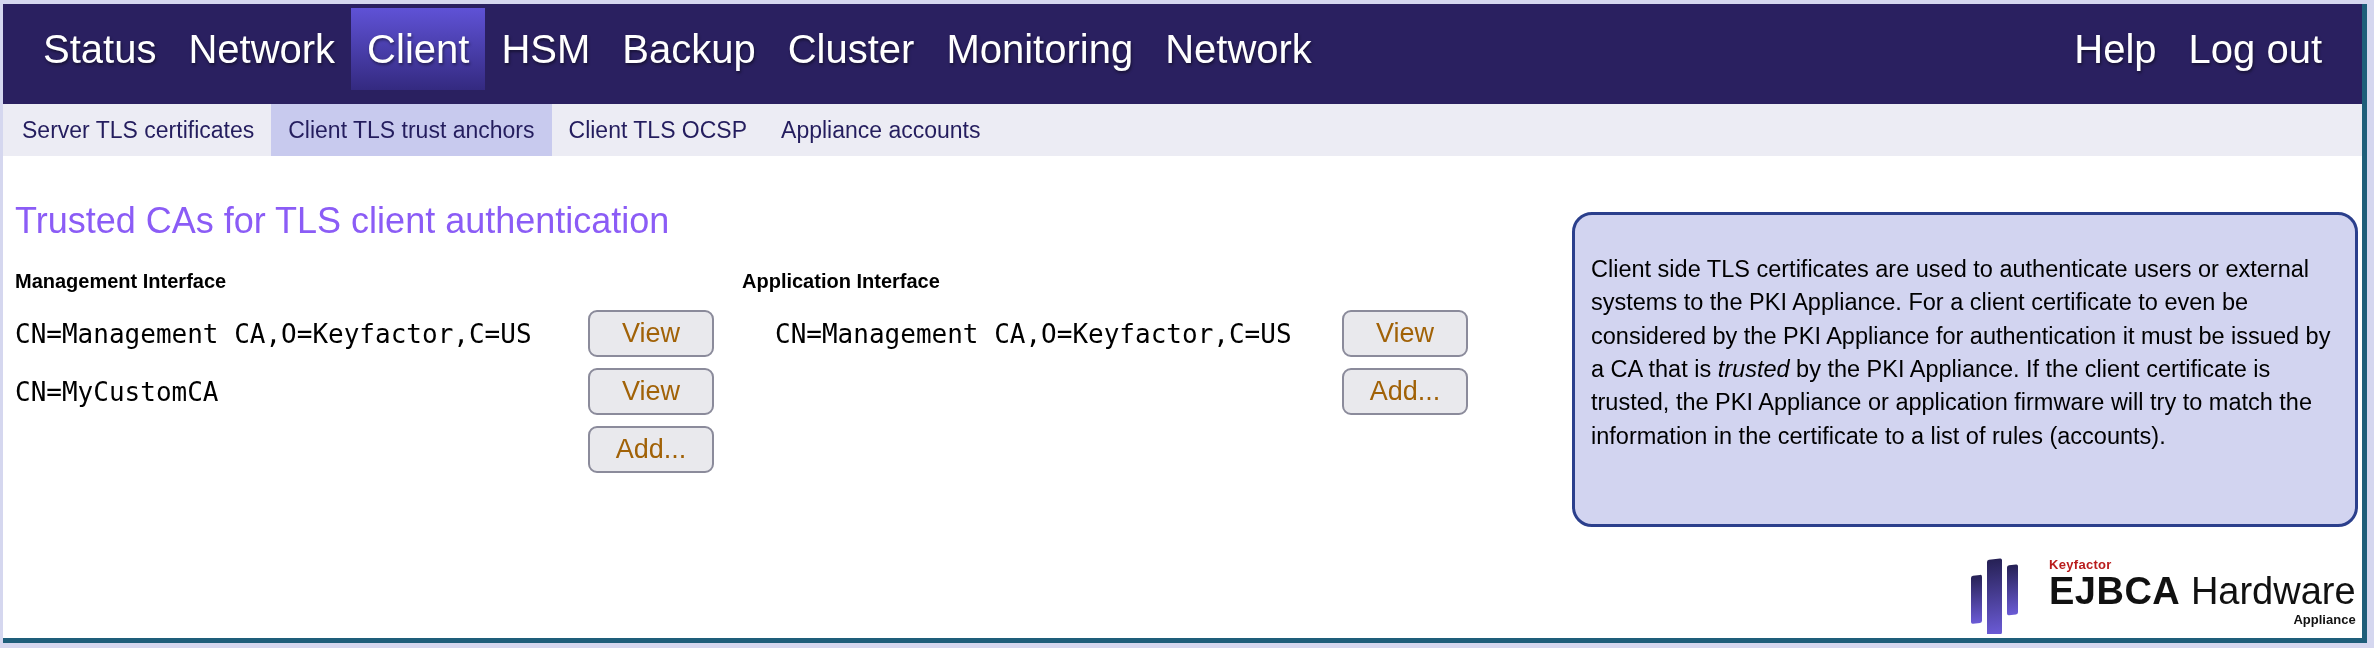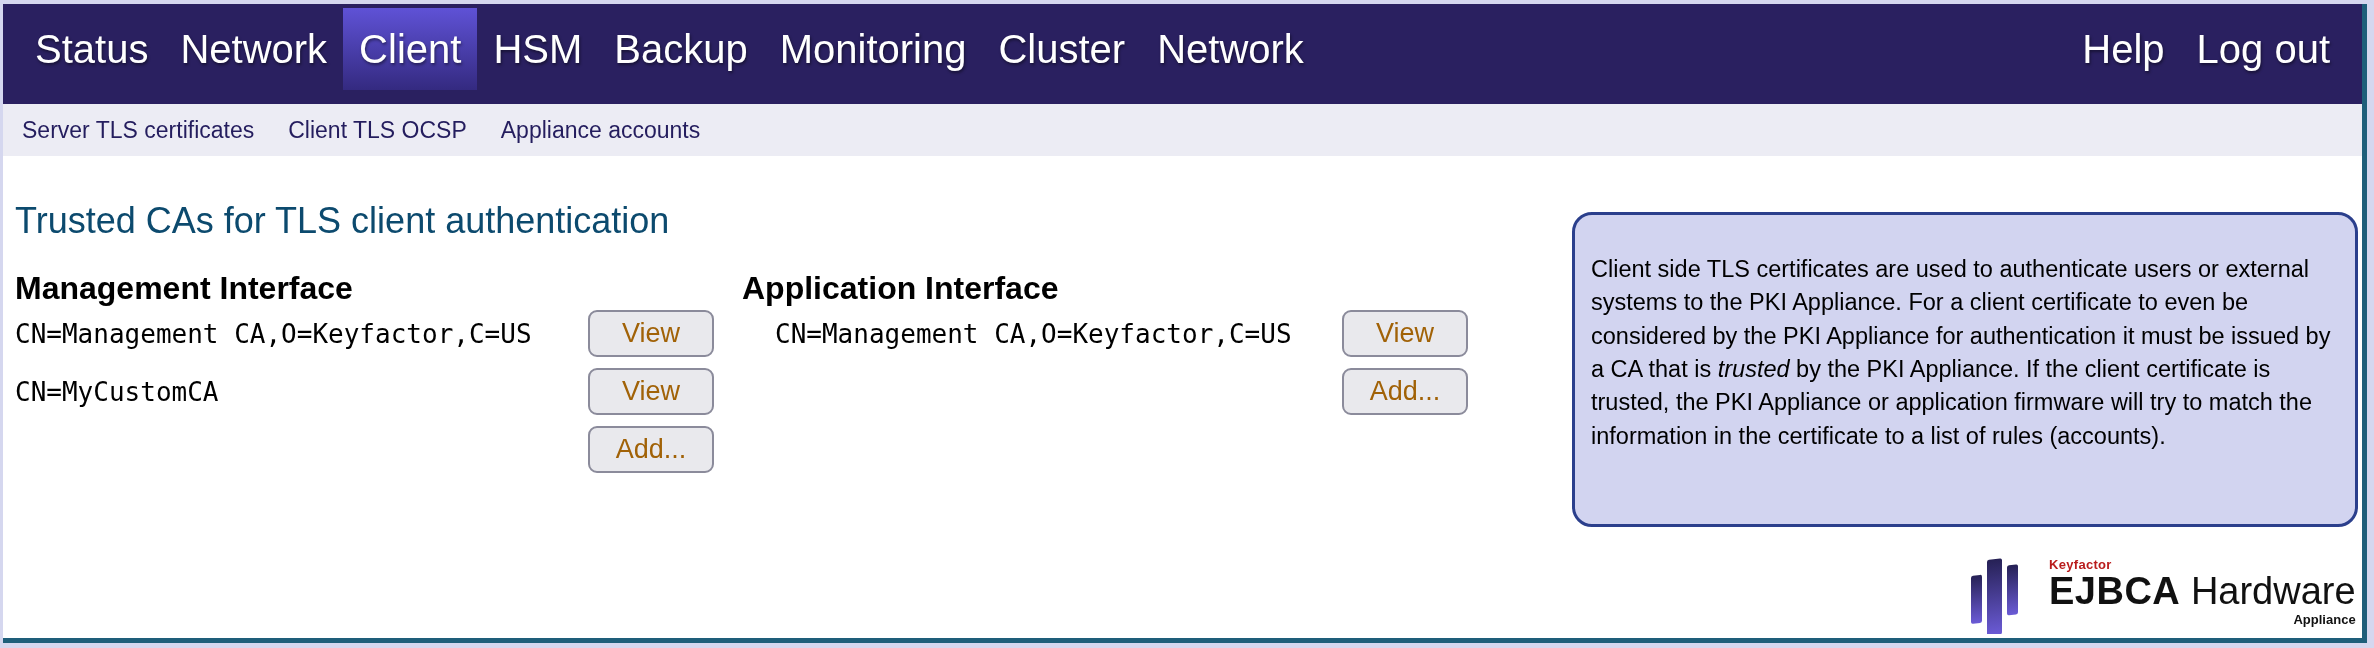--- a/index.html
+++ b/index.html
@@ -11,21 +11,21 @@
   .page {
     position:absolute; top:4px; left:3px; width:2359px; height:634px;
     background:#ffffff;
     border-right:5px solid #1e5e7a;
     border-bottom:5px solid #1e5e7a;
   }
 
   
   .nav {
     position:absolute; top:0; left:0; right:0; height:100px;
-    background:#2a2060; display:flex; align-items:flex-start; padding:0 16px;justify-content:space-between;
+    background:#2a2060; display:flex; align-items:flex-start; padding:0 24px;justify-content:space-between;
   }
   .nav-item {
     height:82px; margin-top:4px; display:flex; align-items:center;
     padding:0 16px; color:#ffffff; font-size:40px; cursor:pointer;
     text-shadow:1px 2px 3px rgba(0,0,0,0.45); white-space:nowrap;
   }
   .nav-item.active { background:linear-gradient(#5f52d6,#342a80); }
   .nav-spacer { flex:1; }
 
   
@@ -35,24 +35,24 @@
   }
   .subnav-item {
     display:flex; align-items:center; padding:4px 17px;
     color:#241d5e; font-size:23px; cursor:pointer; white-space:nowrap;
   }
   .subnav-item.active { background:#c8caee; }
 
   
   .page-title {
     position:absolute; left:12px; top:196px; margin:0;
-    font-size:36px; font-weight:400; color:#0c4a6e;
+    font-size:36px; font-weight:400; color:#8b5cf6;
   }
   .col-label {
-    position:absolute; font-size:32px; font-weight:bold; color:#000;
+    position:absolute; font-size:20px; font-weight:bold; color:#000;
     white-space:nowrap;
   }
   .ca-value {
     position:absolute; height:47px; display:flex; align-items:center;
     font-family:"DejaVu Sans Mono", monospace; font-size:26px; color:#000;
     white-space:nowrap;
   }
   .btn {
     position:absolute; width:126px; height:47px; box-sizing:border-box;
     background:#e9e9ed; border:2px solid #8b8b9b; border-radius:9px;
@@ -86,30 +86,31 @@
 <body>
 
 <div class="page">
 
   <div class="nav">
     <div class="nav-item">Status</div>
     <div class="nav-item">Network</div>
     <div class="nav-item active">Client</div>
     <div class="nav-item">HSM</div>
     <div class="nav-item">Backup</div>
+    <div class="nav-item">Cluster</div>
     <div class="nav-item">Monitoring</div>
-    <div class="nav-item">Cluster</div>
     <div class="nav-item">Network</div>
     <div class="nav-spacer"></div>
     <div class="nav-item">Help</div>
     <div class="nav-item">Log out</div>
   </div>
 
   <div class="subnav">
     <div class="subnav-item">Server TLS certificates</div>
+    <div class="subnav-item active">Client TLS trust anchors</div>
     <div class="subnav-item">Client TLS OCSP</div>
     <div class="subnav-item">Appliance accounts</div>
   </div>
 
   <h1 class="page-title">Trusted CAs for TLS client authentication</h1>
 
   <div class="col-label" style="left:12px; top:266px;">Management Interface</div>
   <div class="ca-value" style="left:12px; top:306px;">CN=Management CA,O=Keyfactor,C=US</div>
   <button class="btn" style="left:585px; top:306px;">View</button>
   <div class="ca-value" style="left:12px; top:364px;">CN=MyCustomCA</div>

